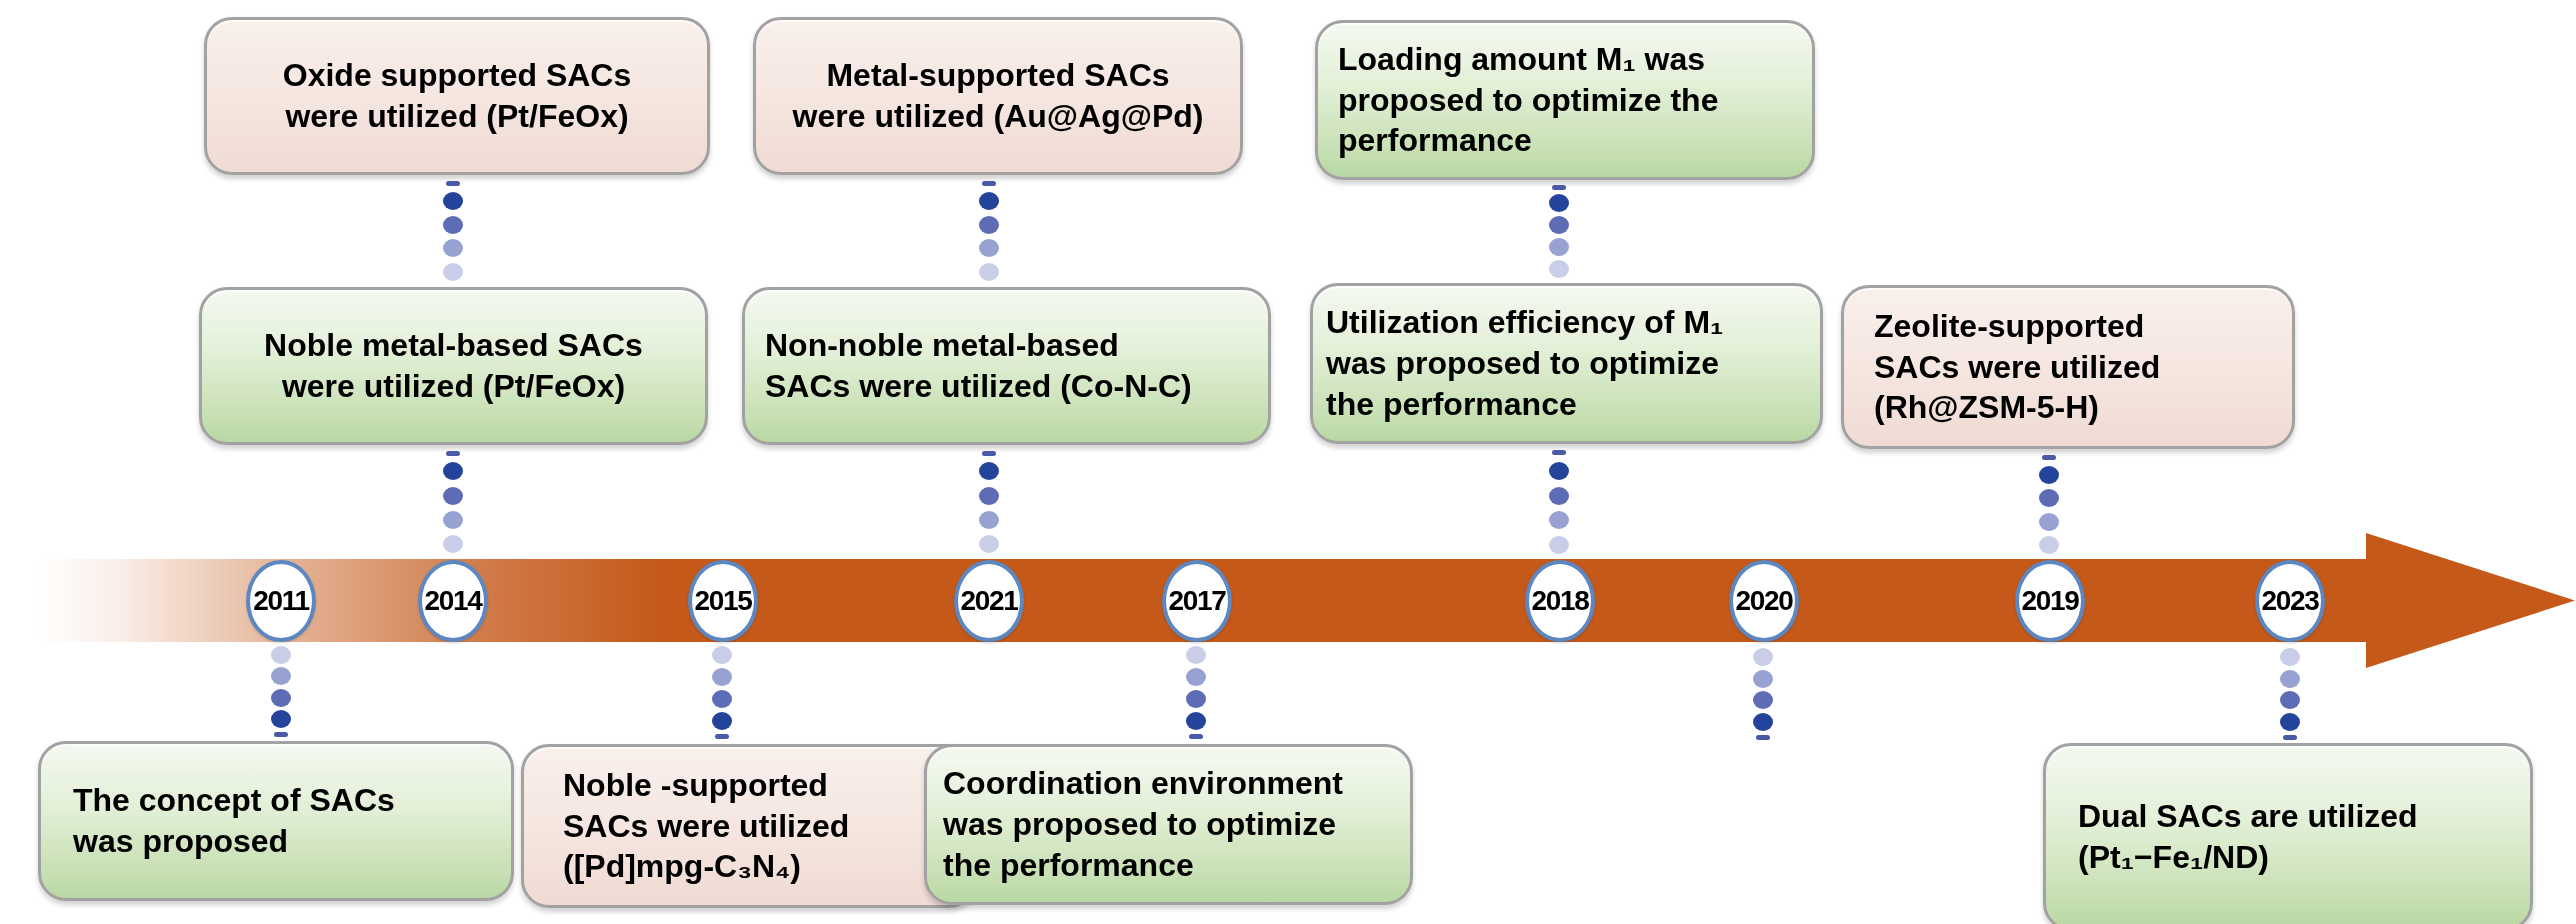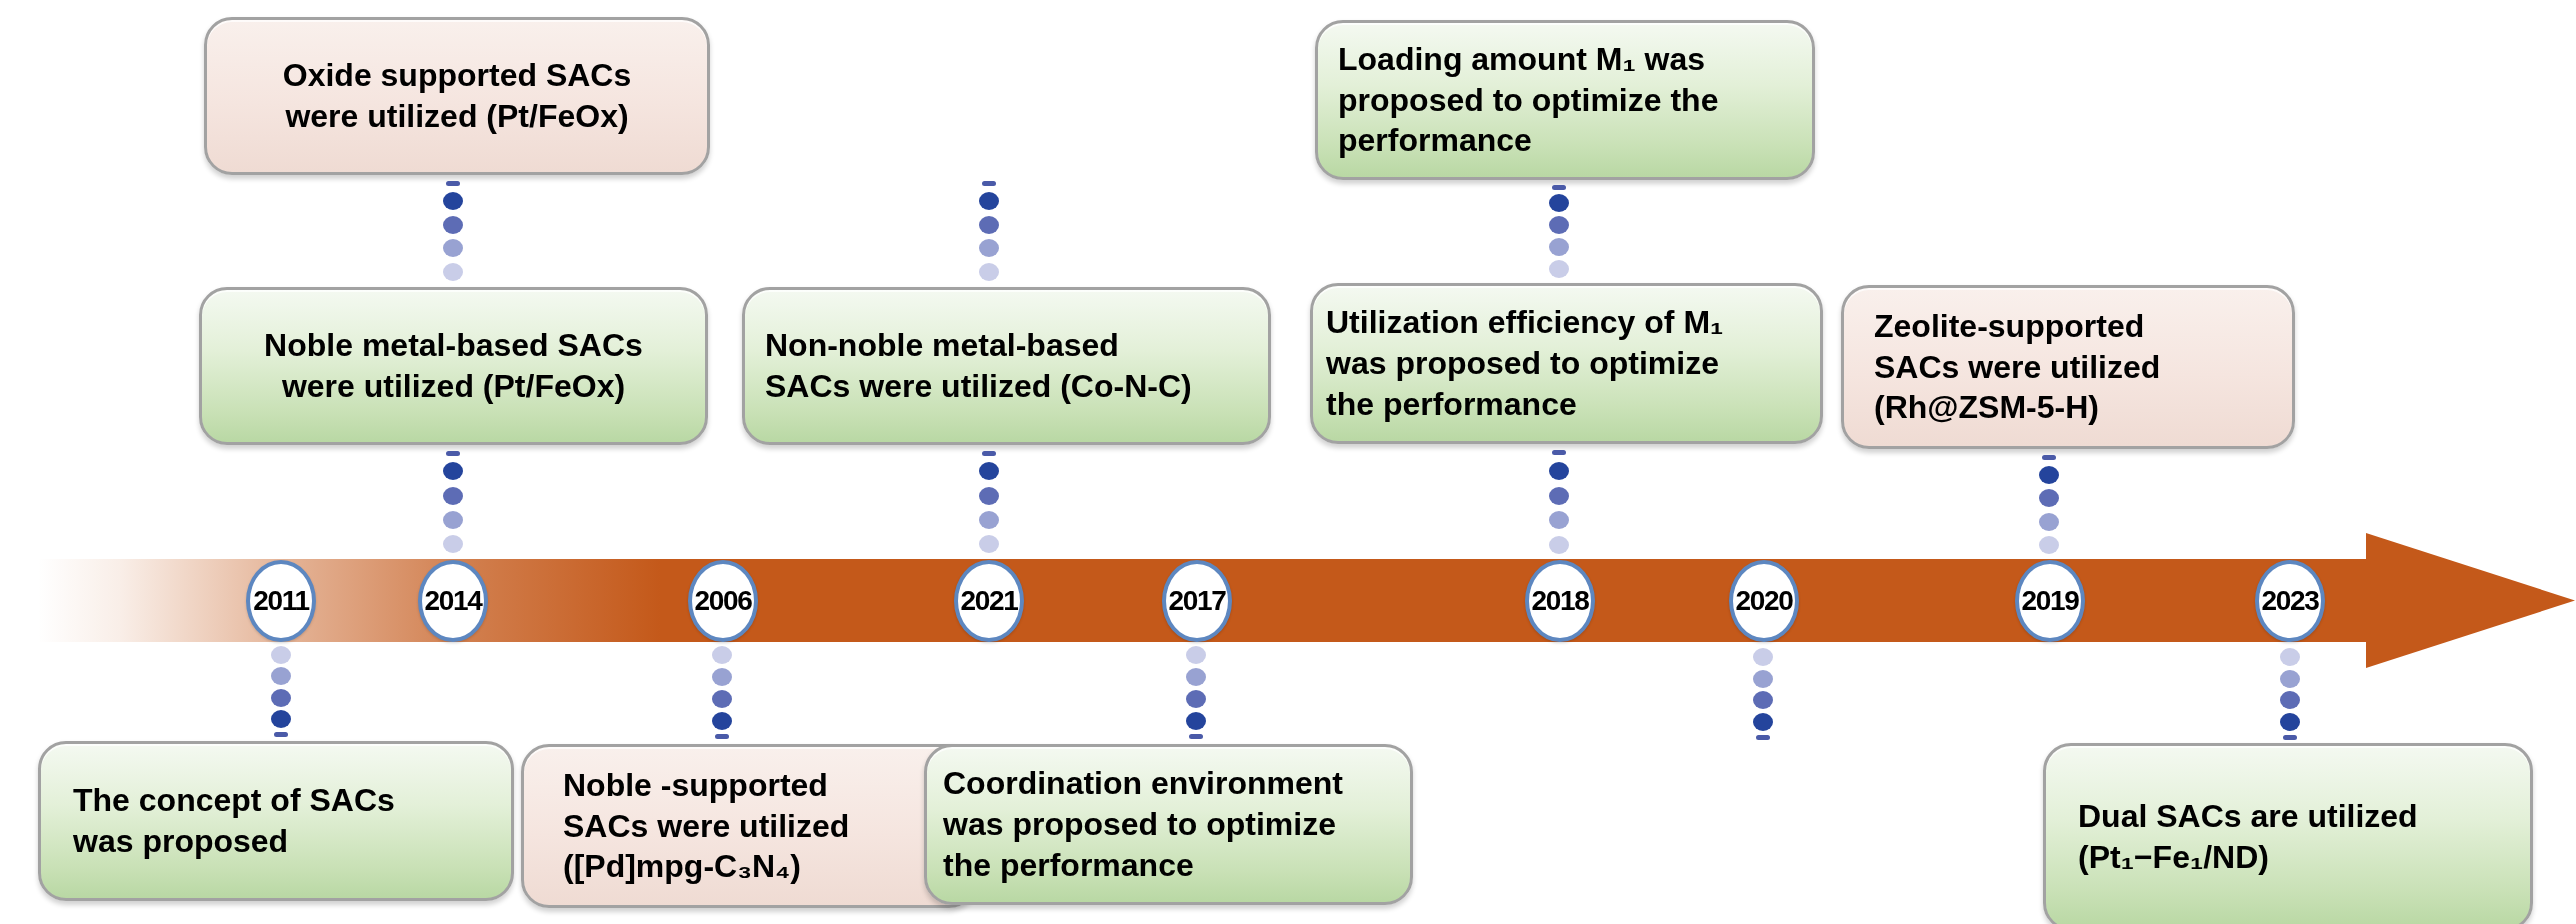--- a/index.html
+++ b/index.html
@@ -64,20 +64,24 @@
 
 <div id="stage">
 
   <div class="arrow-body"></div>
   <div class="arrow-head"></div>
 
   <div class="box center tone-pink" style="left:204px;top:17px;width:506px;height:158px;">
     <div class="box-text">Oxide supported SACs
 were utilized (Pt/FeOx)</div>
   </div>
+  <div class="box center tone-pink" style="left:753px;top:17px;width:490px;height:158px;">
+    <div class="box-text">Metal-supported SACs
+were utilized (Au@Ag@Pd)</div>
+  </div>
   <div class="box tone-green" style="left:1315px;top:20px;width:500px;height:160px;">
     <div class="box-text">Loading amount M₁ was
 proposed to optimize the
 performance</div>
   </div>
 
   <div class="box center tone-green" style="left:199px;top:287px;width:509px;height:158px;">
     <div class="box-text">Noble metal-based SACs
 were utilized (Pt/FeOx)</div>
   </div>
@@ -202,21 +206,21 @@
       <div class="dash"></div>
   </div>
 
   <div class="year" style="left:246px;">
       <span>2011</span>
     </div>
   <div class="year" style="left:418px;">
       <span>2014</span>
     </div>
   <div class="year" style="left:688px;">
-      <span>2006</span>
+      <span>2015</span>
     </div>
   <div class="year" style="left:954px;">
       <span>2021</span>
     </div>
   <div class="year" style="left:1162px;">
       <span>2017</span>
     </div>
   <div class="year" style="left:1525px;">
       <span>2018</span>
     </div>

